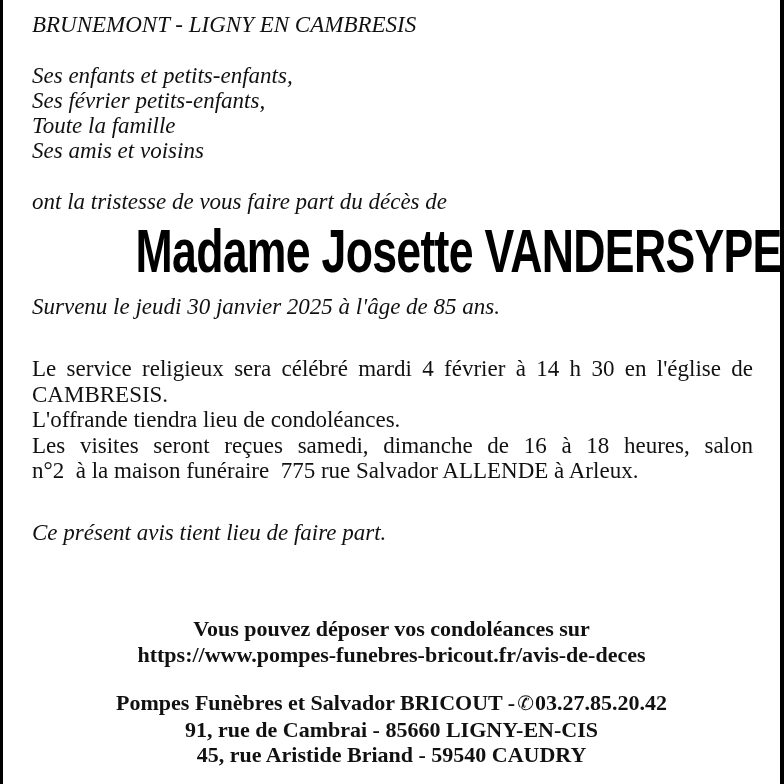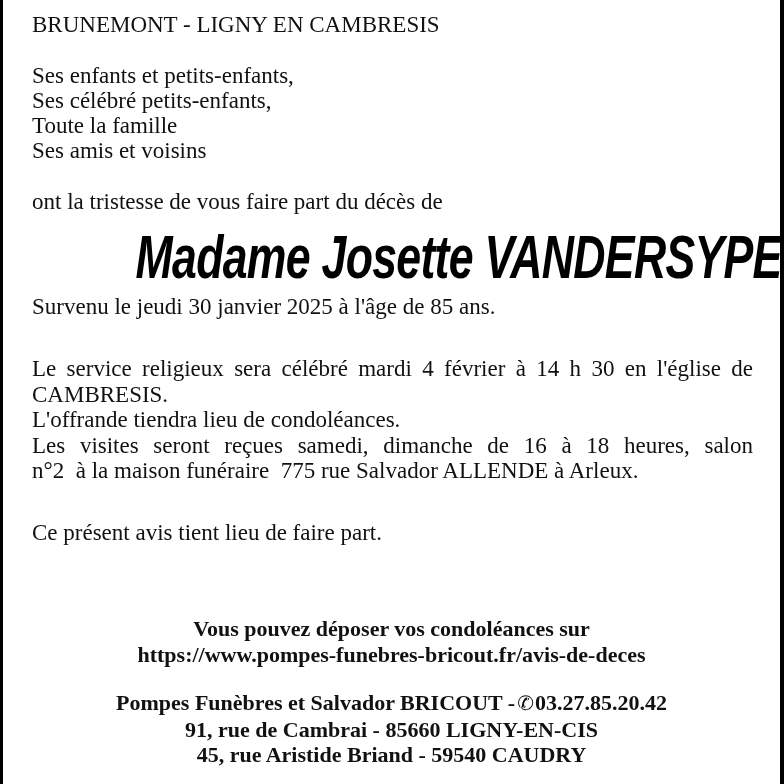--- a/index.html
+++ b/index.html
@@ -31,30 +31,30 @@
       position: absolute;
       left: 32px;
       top: 12px;
       width: 721px;
       font-size: 23px;
       line-height: 25px;
     }
     .line {
       display: block;
       white-space: nowrap;
+      font-style: italic;
     }
     .gap { height: 26px; }
     .heading-wrap {
       position: absolute;
       left: 0;
-      top: 222px;
+      top: 216px;
       width: 784px;
       height: 70px;
       text-align: center;
-      font-style: italic;
     }
     .heading {
       display: inline-block;
       font-family: "Liberation Sans", "DejaVu Sans", sans-serif;
       font-weight: bold;
       font-size: 62px;
       line-height: 70px;
       letter-spacing: -1px;
       color: #000000;
       transform: scaleX(0.72);
@@ -124,21 +124,21 @@
 </head>
 <body>
 
 <div class="border-left"></div>
 <div class="border-right"></div>
 
 <div class="notice">
   <span class="line">BRUNEMONT - LIGNY EN CAMBRESIS</span>
   <div class="gap"></div>
   <span class="line">Ses enfants et petits-enfants,</span>
-  <span class="line">Ses célébré petits-enfants,</span>
+  <span class="line">Ses février petits-enfants,</span>
   <span class="line">Toute la famille</span>
   <span class="line">Ses amis et voisins</span>
   <div class="gap"></div>
   <span class="line">ont la tristesse de vous faire part du décès de</span>
 </div>
 
 <div class="heading-wrap">
   <span class="heading">Madame Josette VANDERSYPE</span>
 </div>
 

